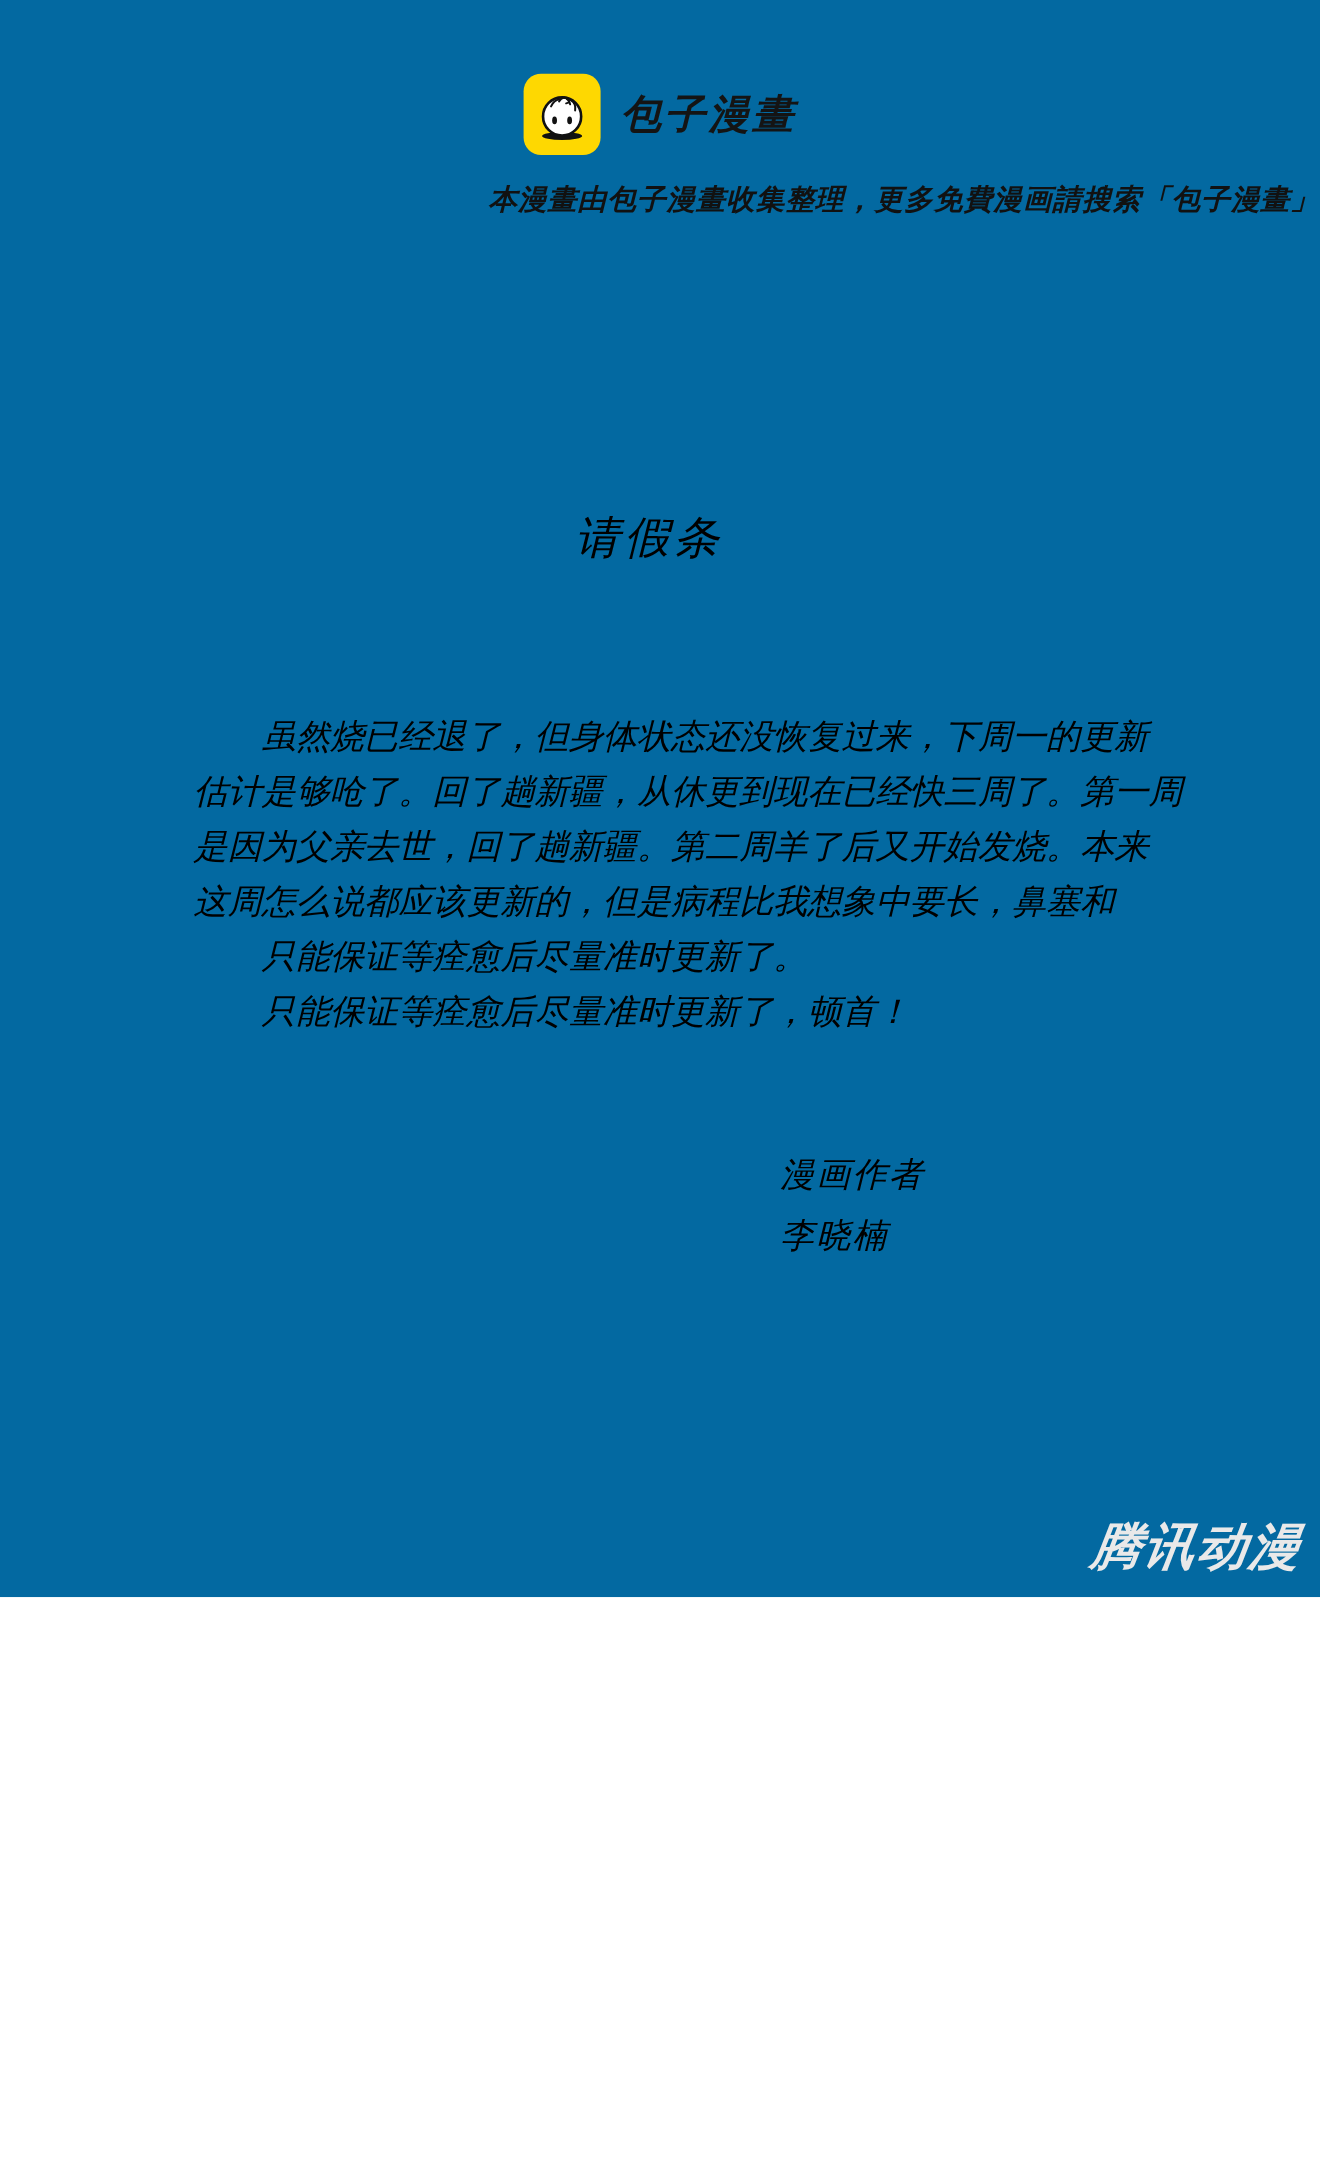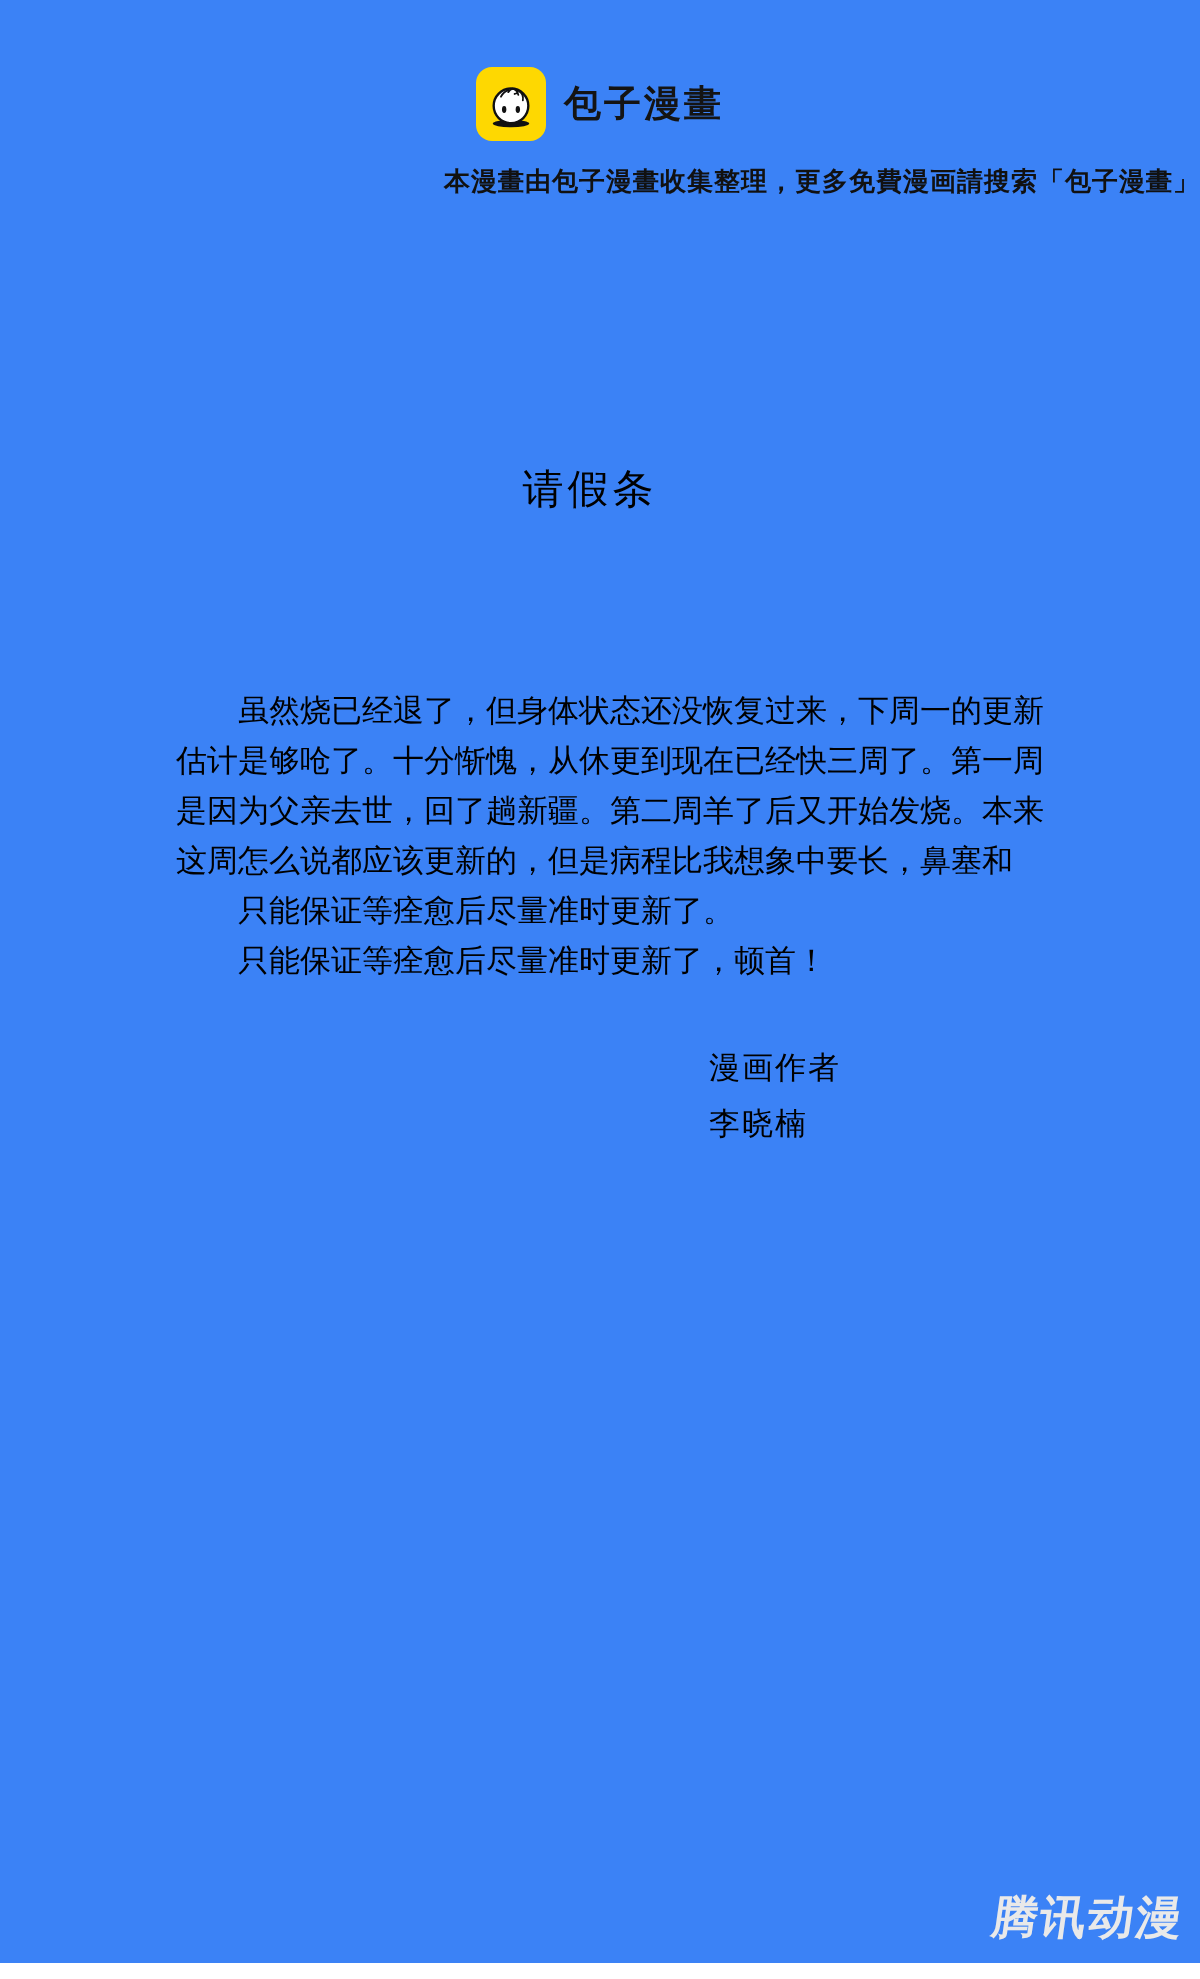--- a/index.html
+++ b/index.html
@@ -1,23 +1,24 @@
 <!DOCTYPE html>
 <html><head>
 <meta charset="utf-8">
 <style>
   html, body { margin: 0; padding: 0; background: #ffffff; }
   .page {
     position: relative;
     width: 1200px;
-    height: 1963px;
-    background: #3b82f6;
+    height: 1452px;
+    background: #0369a1;
     overflow: hidden;
     font-family: "Liberation Serif", "DejaVu Serif", serif;
     color: #111111;
+    font-style: italic;
   }
 
   
   .logo-row {
     position: absolute;
     top: 66px; left: 0; right: 0;
     display: flex;
     justify-content: center;
     align-items: center;
     gap: 18px;
@@ -58,21 +59,20 @@
     font-size: 41px;
     letter-spacing: 4px;
     color: #000000;
   }
   .note-body {
     position: absolute;
     top: 645px;
     left: 176px;
     font-size: 31px;
     color: #000000;
-    margin-top: 41px;
   }
   .note-body .line {
     height: 50px;
     line-height: 50px;
     white-space: nowrap;
   }
   .note-body .line.indent { padding-left: 62px; }
 
   .signature {
     position: absolute;
@@ -126,21 +126,21 @@
     </div>
     <div class="brand-name">包子漫畫</div>
   </div>
 
   <div class="notice">本漫畫由包子漫畫收集整理，更多免費漫画請搜索「包子漫畫」</div>
 
   <div class="note-title">请假条</div>
 
   <div class="note-body">
     <div class="line indent">虽然烧已经退了，但身体状态还没恢复过来，下周一的更新</div>
-    <div class="line">估计是够呛了。十分惭愧，从休更到现在已经快三周了。第一周</div>
+    <div class="line">估计是够呛了。回了趟新疆，从休更到现在已经快三周了。第一周</div>
     <div class="line">是因为父亲去世，回了趟新疆。第二周羊了后又开始发烧。本来</div>
     <div class="line">这周怎么说都应该更新的，但是病程比我想象中要长，鼻塞和</div>
     <div class="line indent">只能保证等痊愈后尽量准时更新了。</div>
     <div class="line indent">只能保证等痊愈后尽量准时更新了，顿首！</div>
   </div>
 
   <div class="signature">
     <div>漫画作者</div>
     <div>李晓楠</div>
   </div>

